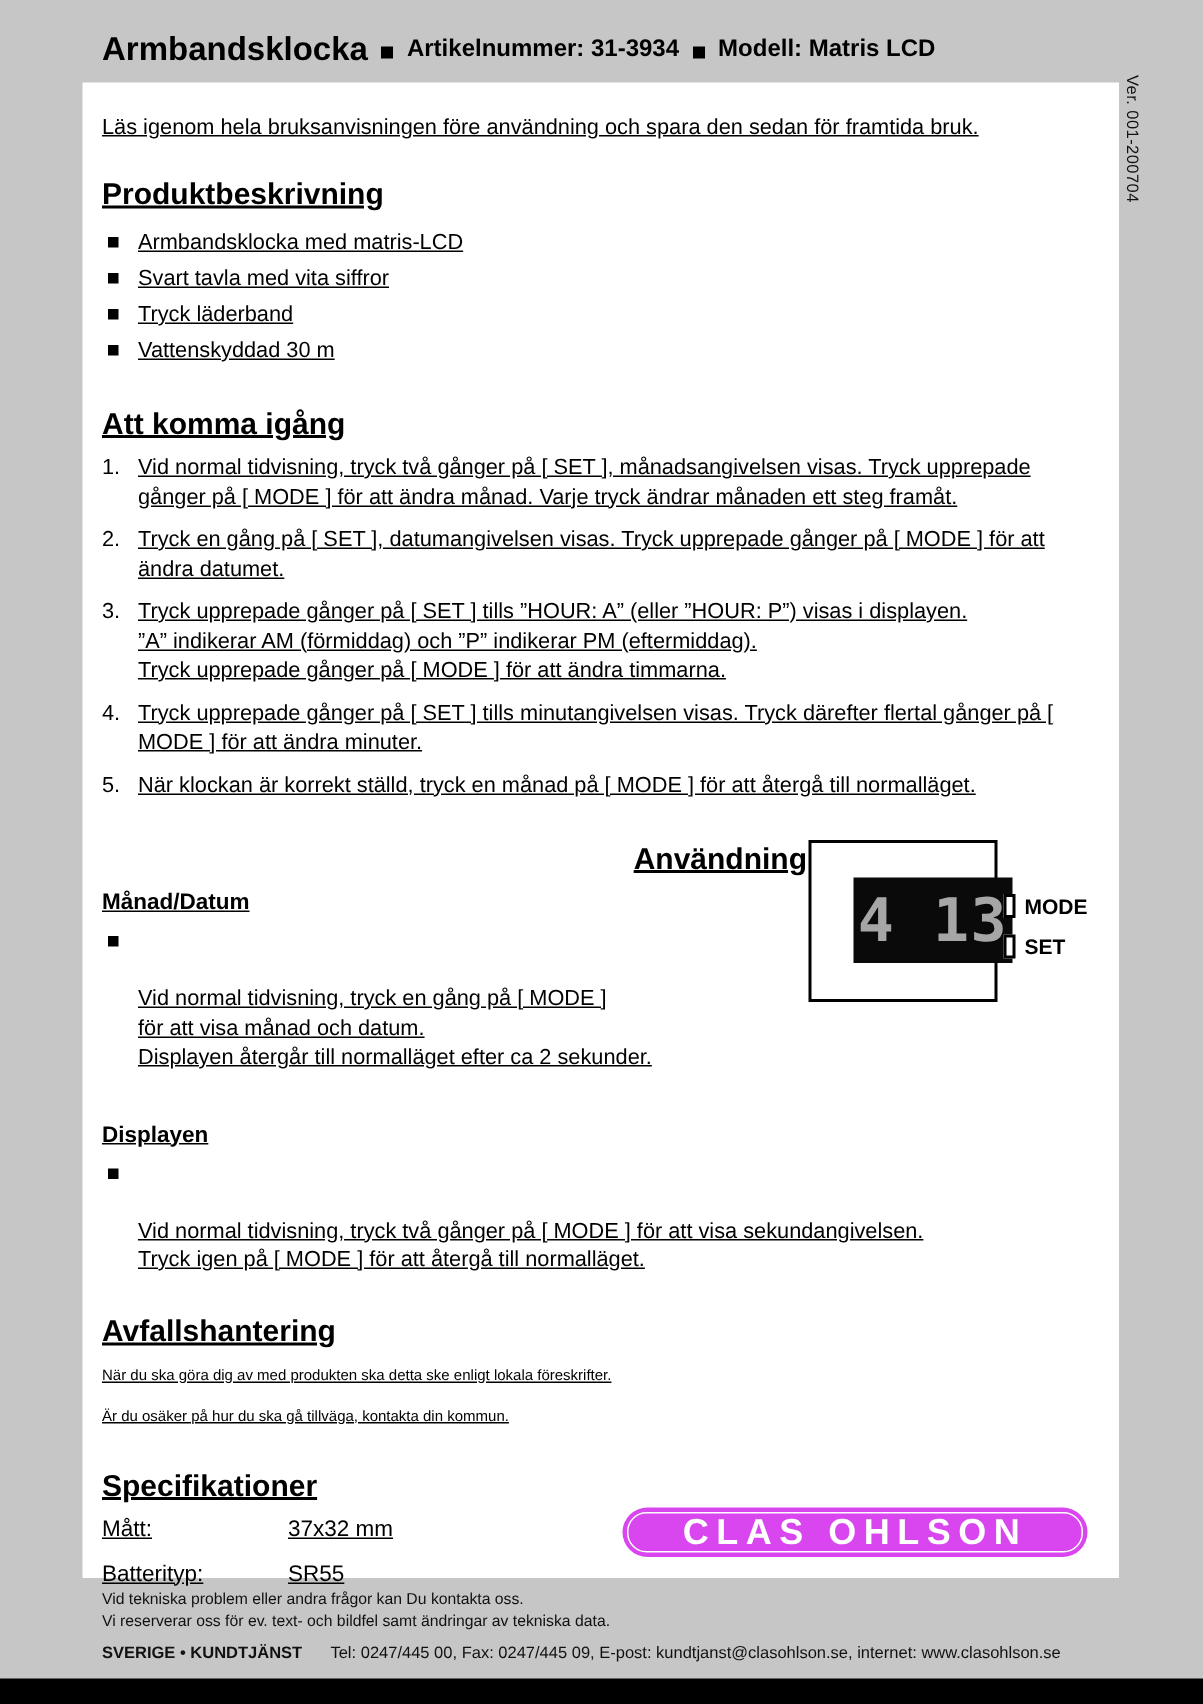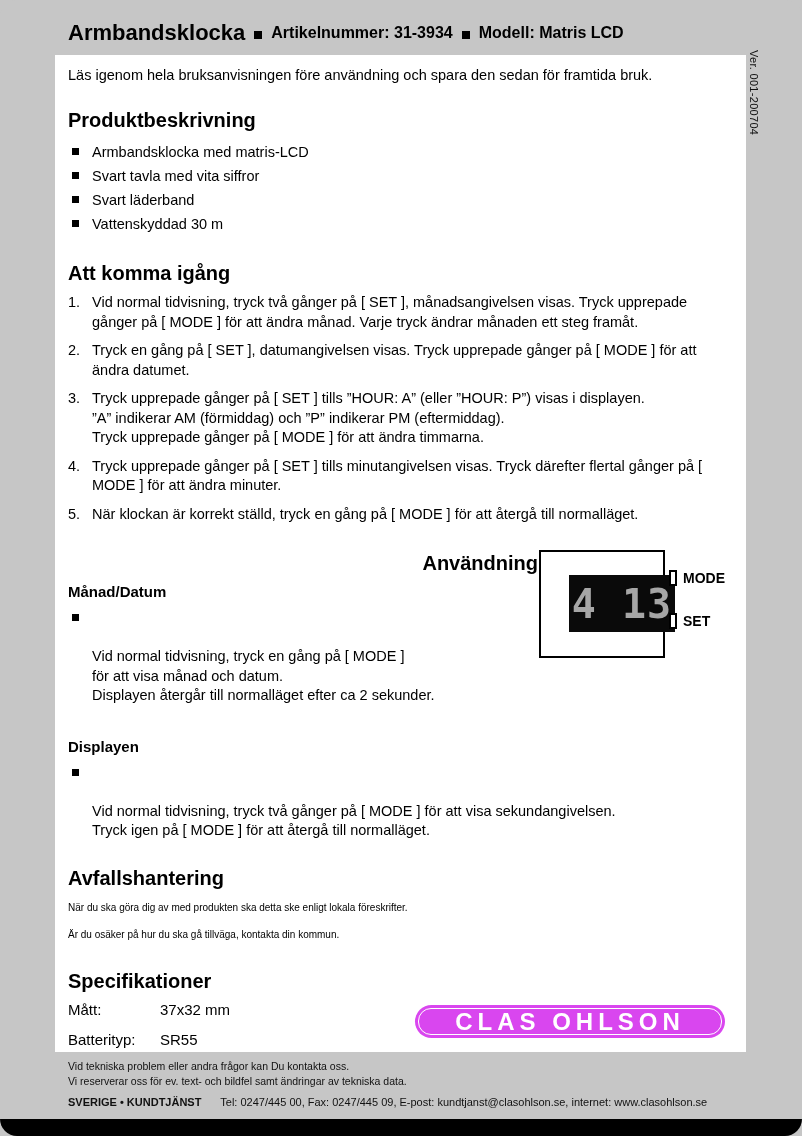--- a/index.html
+++ b/index.html
@@ -2,35 +2,35 @@
 <html><head>
 <meta charset="utf-8">
 <style>
   * { margin:0; padding:0; box-sizing:border-box; }
   html,body { width:802px; height:1136px; }
   body {
     font-family:"Liberation Sans", sans-serif;
     color:#000;
     background:#c6c6c6;
   }
-  .canvas { position:relative; width:802px; height:1136px; background:#c6c6c6; overflow:hidden;border-radius:17px; }
+  .canvas { position:relative; width:802px; height:1136px; background:#c6c6c6; overflow:hidden; }
 
   
   .doc-header { position:absolute; left:68px; top:20px; display:flex; align-items:center; white-space:nowrap; }
   .h-title { font-size:22px; font-weight:bold; }
   .h-sub   { font-size:16px; font-weight:bold; }
   .sep-sq  { width:8px; height:8px; background:#000; display:inline-block; margin:4px 9px 0 9px; }
 
   .version-label {
     position:absolute; left:748px; top:50px;
     writing-mode:vertical-rl; font-size:11px; letter-spacing:0.3px; color:#111;
   }
 
   
-  .page { position:absolute; left:55px; top:55px; width:691px; height:997px; background:#fff; padding:10px 13px 0 13px; }
+  .page { position:absolute; left:55px; top:55px; width:691px; height:997px; background:#fff; padding:20px 13px 0 13px;text-decoration:underline; }
 
   .intro { font-size:14.5px; margin-top:2px; }
 
   h2 { font-size:20px; font-weight:bold; margin:26px 0 8px 0; }
   h3 { font-size:15px; font-weight:bold; margin:8px 0 8px 0; }
 
   .bullets { list-style:none; }
   .bullets li { position:relative; padding-left:24px; font-size:14.5px; line-height:24px; }
   .bullets.tight li { line-height:19.5px; white-space:pre-line; }
   .bsq { position:absolute; left:4px; top:8px; width:7px; height:7px; background:#000; }
@@ -52,30 +52,30 @@
   .watch-body { position:absolute; left:0; top:0; width:126px; height:108px; border:2px solid #000; background:#fff; }
   .watch-lcd {
     position:absolute; left:8px; top:23px; width:106px; height:57px;
     background:#0a0a0a; display:flex; align-items:center; justify-content:center;margin-left:20px;
   }
   .lcd-digits {
     font-family:"DejaVu Sans Mono", monospace; font-weight:bold;
     font-size:40px; color:#a6a6a6; letter-spacing:1px; line-height:1;
   }
   .watch-btn { position:absolute; left:130px; display:flex; align-items:center; }
-  .watch-btn.mode { top:20px; }
+  .watch-btn.mode { top:36px; }
   .watch-btn.set  { top:63px; }
   .btn-mark { width:8px; height:16px; border:2px solid #000; background:#fff; margin-right:6px; }
   .btn-label { font-size:14px; font-weight:bold; }
 
   .sekunder-title { margin-top:32px; }
 
   .body-line { font-size:10px; line-height:19px; margin-bottom:8px; }
 
-  .spec-row { display:flex; font-size:15px; margin-bottom:13px; }
+  .spec-row { display:flex; font-size:15px; margin-bottom:13px;gap:32px; }
   .spec-label { width:92px; }
 
   .logo {
     position:absolute; right:21px; bottom:14px; width:310px; height:33px;
     background:#d946ef; border-radius:17px; padding:3px;
   }
   .logo-inner {
     width:100%; height:100%; border:1.5px solid #fff; border-radius:13px;
     display:flex; align-items:center; justify-content:center;
   }
@@ -112,37 +112,37 @@
       <li>
         <span class="bsq"></span>
         <span>Armbandsklocka med matris-LCD</span>
       </li>
       <li>
         <span class="bsq"></span>
         <span>Svart tavla med vita siffror</span>
       </li>
       <li>
         <span class="bsq"></span>
-        <span>Svart läderband</span>
+        <span>Tryck läderband</span>
       </li>
       <li>
         <span class="bsq"></span>
         <span>Vattenskyddad 30 m</span>
       </li>
     </ul>
 
     <h2>Att komma igång</h2>
     <ol class="steps">
       <li>Vid normal tidvisning, tryck två gånger på [ SET ], månadsangivelsen visas. Tryck upprepade gånger på [ MODE ] för att ändra månad. Varje tryck ändrar månaden ett steg framåt.</li>
       <li>Tryck en gång på [ SET ], datumangivelsen visas. Tryck upprepade gånger på [ MODE ] för att ändra datumet.</li>
       <li>Tryck upprepade gånger på [ SET ] tills ”HOUR: A” (eller ”HOUR: P”) visas i displayen.
 ”A” indikerar AM (förmiddag) och ”P” indikerar PM (eftermiddag).
 Tryck upprepade gånger på [ MODE ] för att ändra timmarna.</li>
       <li>Tryck upprepade gånger på [ SET ] tills minutangivelsen visas. Tryck därefter flertal gånger på [ MODE ] för att ändra minuter.</li>
-      <li>När klockan är korrekt ställd, tryck en gång på [ MODE ] för att återgå till normalläget.</li>
+      <li>När klockan är korrekt ställd, tryck en månad på [ MODE ] för att återgå till normalläget.</li>
     </ol>
 
     <div class="usage-wrap">
       <div class="usage-left">
         <h2>Användning</h2>
         <h3>Månad/Datum</h3>
         <ul class="bullets tight">
           <li>
             <span class="bsq"></span>
             <span>Vid normal tidvisning, tryck en gång på [ MODE ]

